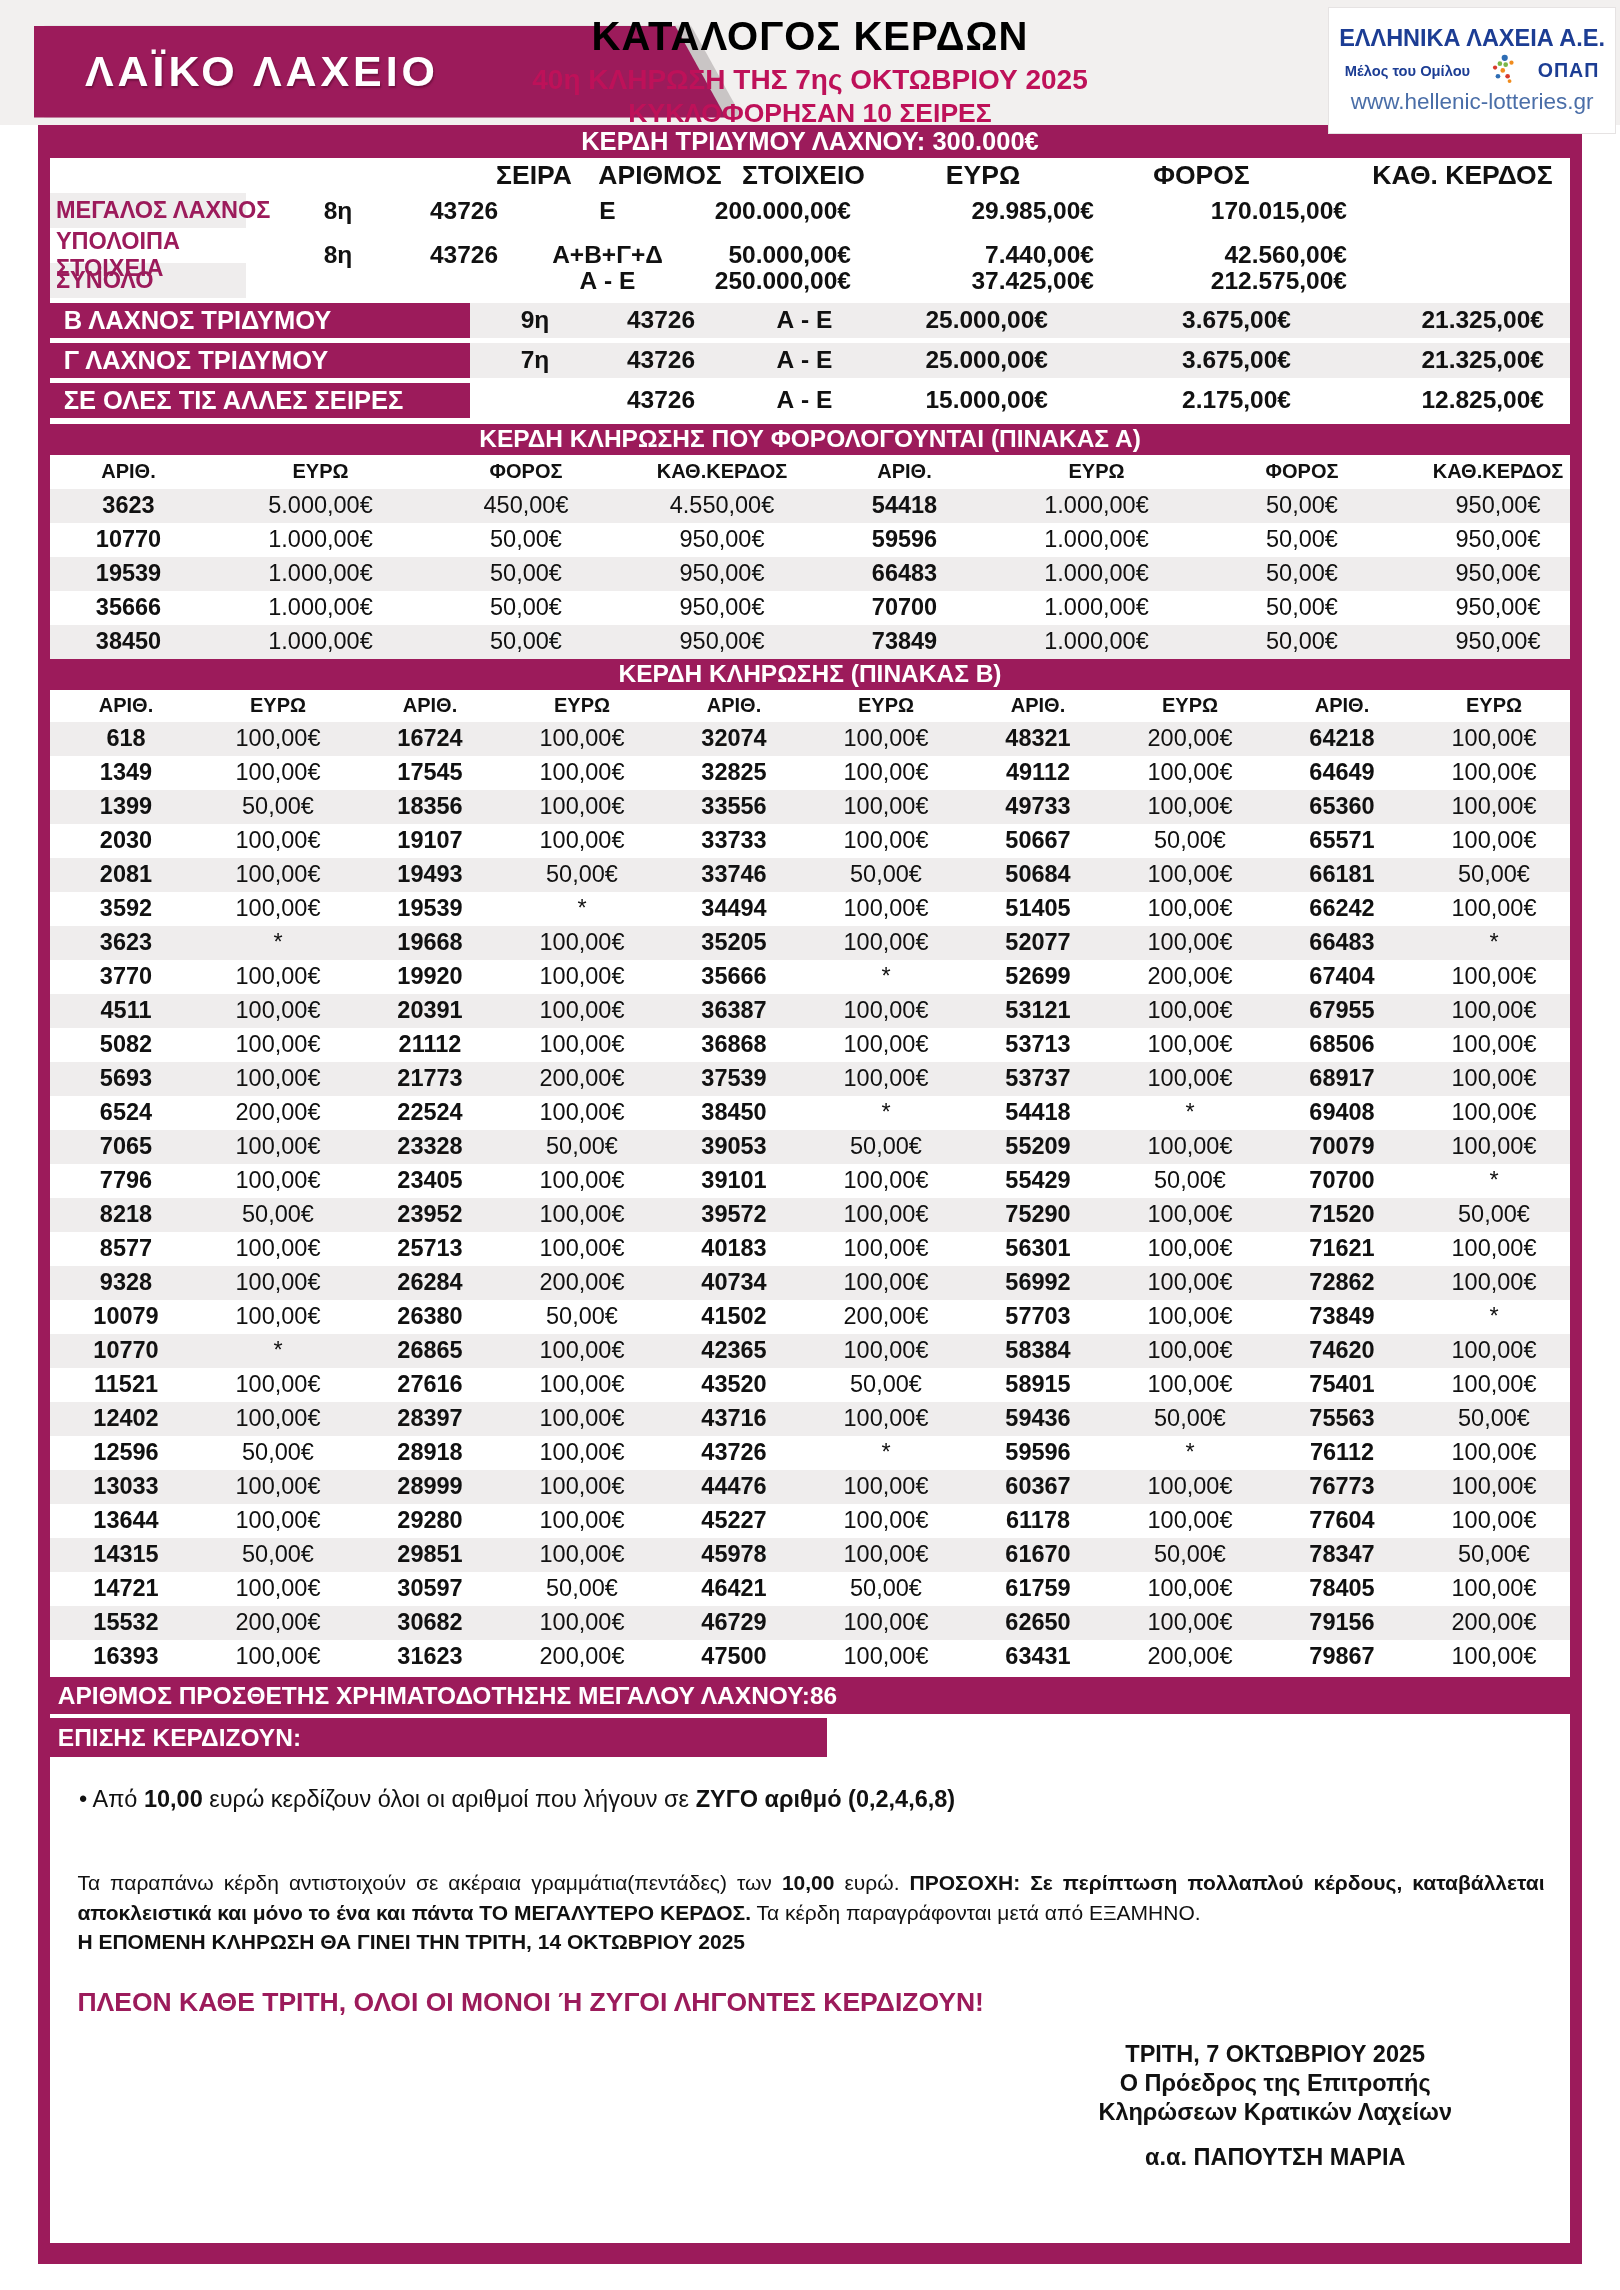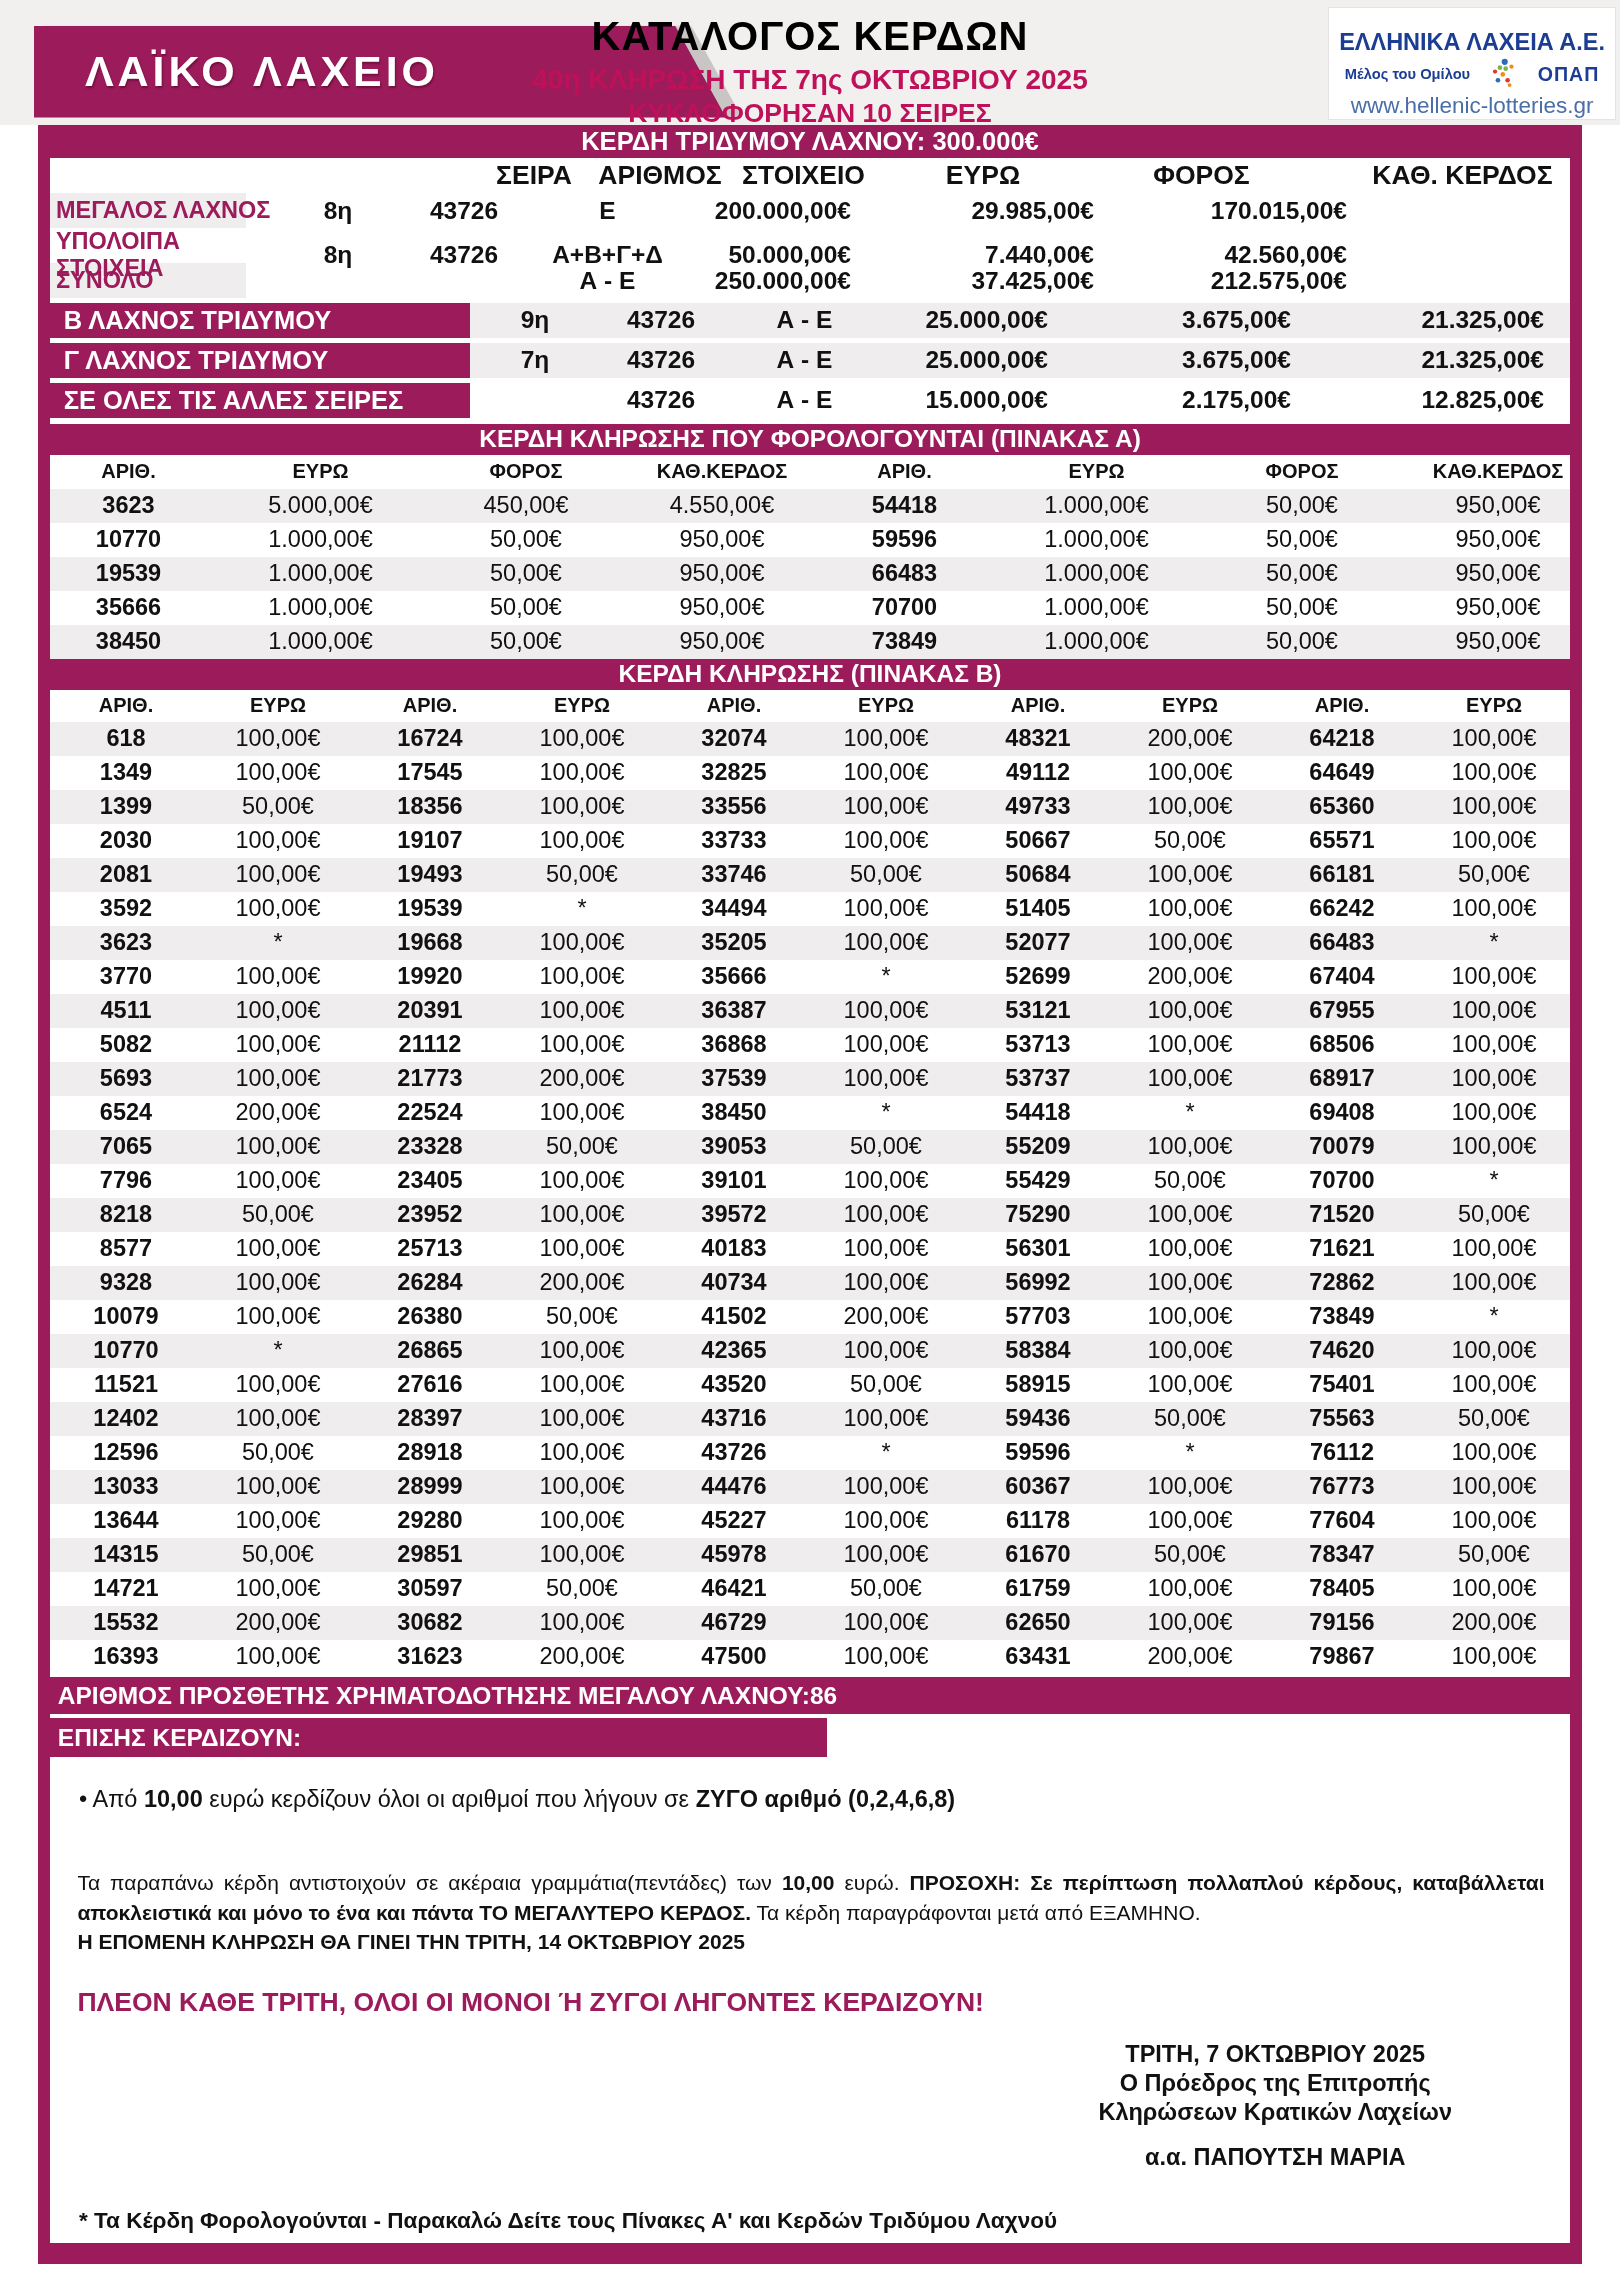--- a/index.html
+++ b/index.html
@@ -20,22 +20,22 @@
   .logo-shadow{position:absolute;left:44px;top:25.5px;width:698px;height:92px;background:#C9C5C5;
     clip-path:polygon(0 0,calc(100% - 51px) 0,100% 100%,0 100%);filter:blur(2.9px);}
   .logo-block{position:absolute;left:34px;top:25.5px;width:692px;height:92px;background:var(--magenta);
     clip-path:polygon(0 0,calc(100% - 51px) 0,100% 100%,0 100%);display:flex;align-items:center;}
   .logo-text{color:#fff;font-weight:bold;font-size:43px;letter-spacing:3.9px;padding-left:51px;
     text-shadow:1px 2px 2px rgba(60,0,30,.45);}
   .title-wrap{position:absolute;left:50%;top:13.7px;transform:translateX(-50%);text-align:center;width:745px;}
   .page-title{font-size:40px;font-weight:bold;color:#000;letter-spacing:1px;}
   .draw-subtitle{font-size:28px;font-weight:bold;color:var(--crimson);margin-top:4.9px;}
   .series-subtitle{font-size:26.5px;font-weight:bold;color:var(--crimson);margin-top:2.9px;}
-  .company-box{position:absolute;right:4.9px;top:7.8px;width:286px;height:111px;background:#fff;
-    box-shadow:0 0 0 1px #e6e3e3;display:flex;flex-direction:column;align-items:center;justify-content:flex-end;gap:2px;}
+  .company-box{position:absolute;right:4.9px;top:7.8px;width:286px;height:125px;background:#fff;
+    box-shadow:0 0 0 1px #e6e3e3;display:flex;flex-direction:column;align-items:center;justify-content:center;gap:2px;}
   .company-name{color:var(--blue);font-weight:bold;font-size:23.5px;}
   .member-row{display:flex;align-items:center;gap:21px;}
   .member-text{color:var(--blue);font-size:14.7px;font-weight:bold;}
   .opap-text{color:var(--blue);font-size:19.6px;font-weight:bold;letter-spacing:1px;}
   .website{color:var(--linkblue);font-size:22.5px;}
 
   
   .frame{margin:0 38px;border-left:12.7px solid var(--magenta);border-right:12.7px solid var(--magenta);}
   .bar{background:var(--magenta);color:#fff;font-weight:bold;display:flex;align-items:center;}
   .bar.center{justify-content:center;}
@@ -632,17 +632,16 @@
 
       <div class="slogan">ΠΛΕΟΝ ΚΑΘΕ ΤΡΙΤΗ, ΟΛΟΙ ΟΙ ΜΟΝΟΙ Ή ΖΥΓΟΙ ΛΗΓΟΝΤΕΣ ΚΕΡΔΙΖΟΥΝ!</div>
 
       <div class="signature">
         <div>ΤΡΙΤΗ, 7 ΟΚΤΩΒΡΙΟΥ 2025</div>
         <div>Ο Πρόεδρος της Επιτροπής</div>
         <div>Κληρώσεων Κρατικών Λαχείων</div>
         <div class="sig-name">α.α. ΠΑΠΟΥΤΣΗ ΜΑΡΙΑ</div>
       </div>
 
-      <div class="note-line">* Τα Κέρδη Φορολογούνται - Παρακαλώ Δείτε τους Πίνακες Α' και  Κερδών Τριδύμου Λαχνού</div>
     </div>
   </div>
 </div>
 
 
 </body></html>

